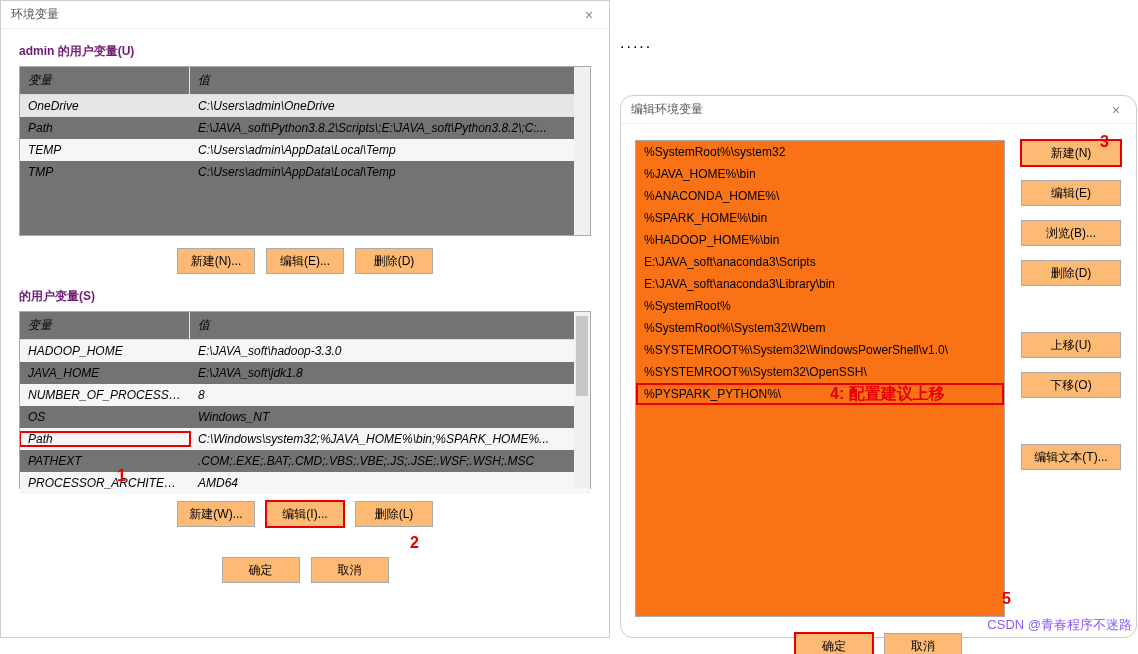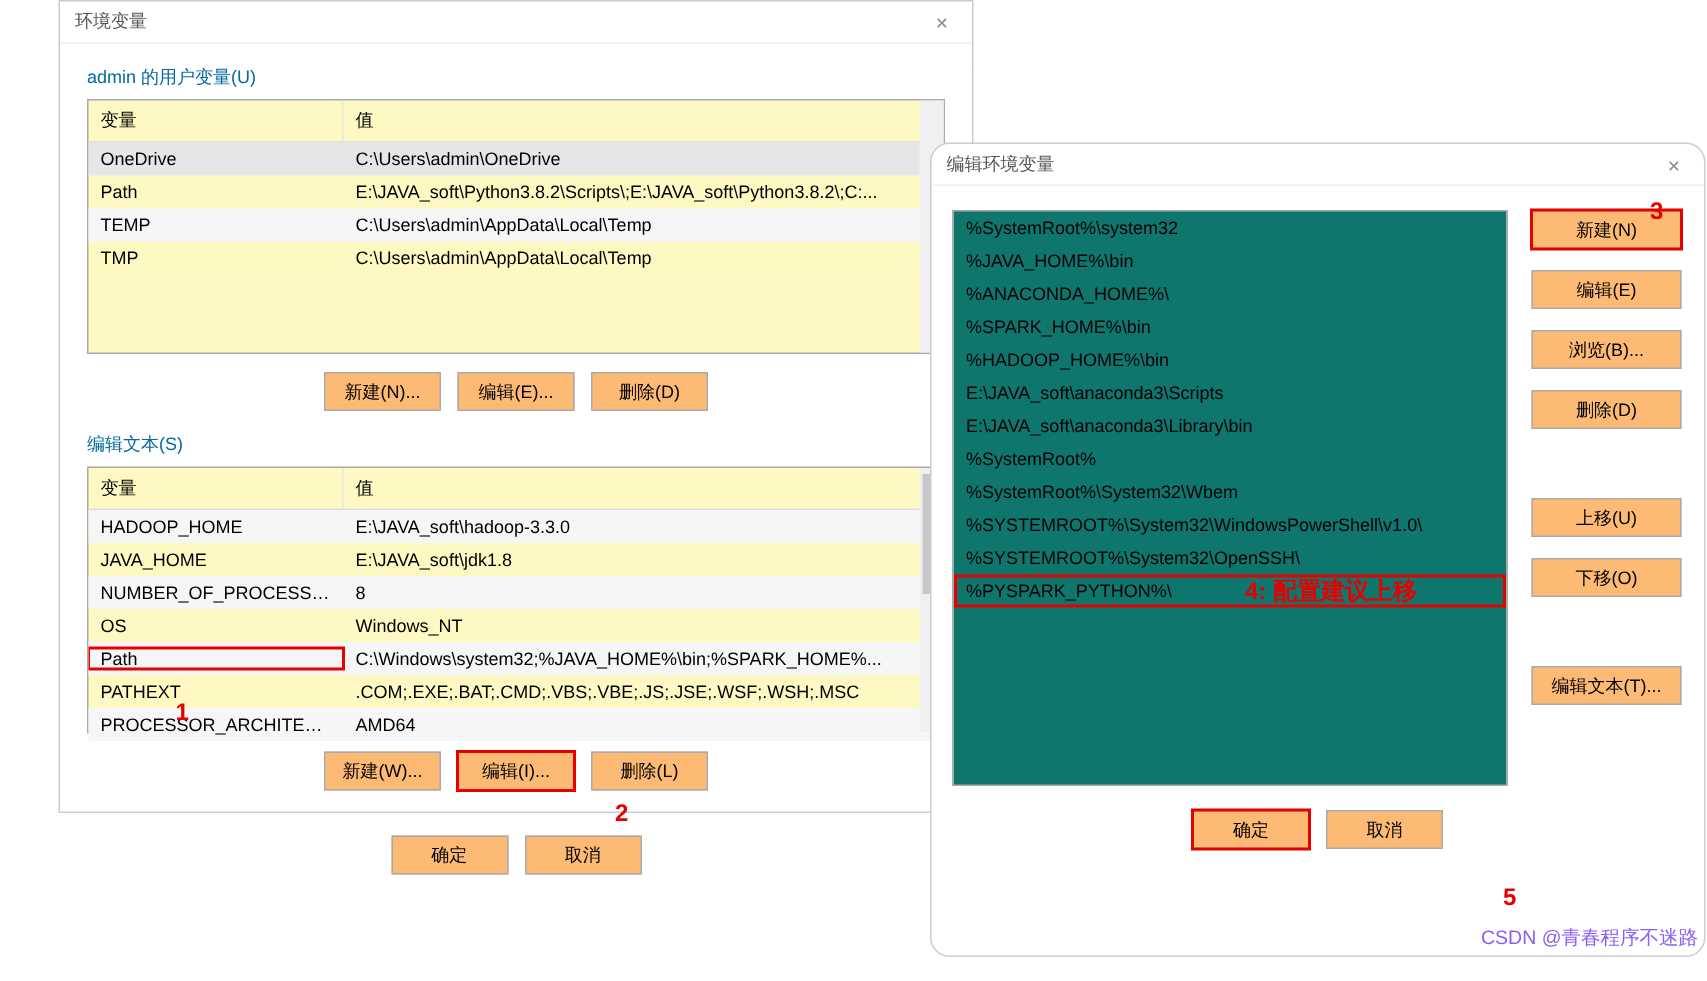--- a/index.html
+++ b/index.html
@@ -30,26 +30,28 @@
   }
   .close-x {
     font-size: 14px;
     color: #888;
     width: 28px;
     text-align: center;
     cursor: pointer;
   }
   .section-label {
     margin: 14px 0 6px 18px;
-    color: #0369a1;
+    color: #701a75;
+    font-weight: bold;
   }
   .list-frame {
     margin: 0 18px;
     border: 1px solid #aaa;
-    background: #fef9c3;
+    background: #737373;
+    font-style: italic;
   }
   .list-header {
     display: flex;
     font-size: 12px;
     color: #000;
     border-bottom: 1px solid #ddd;
   }
   .list-header span {
     padding: 5px 8px;
     border-right: 1px solid #e5e5e5;
@@ -95,38 +97,38 @@
   }
   .dots {
     position: absolute;
     top: 34px;
     left: 620px;
     font-size: 16px;
     letter-spacing: 2px;
     color: #000;
   }
   
-  #dlg1 { top: 0; left: 0; width: 610px; height: 542px; margin-left: 39px; }
+  #dlg1 { top: 0; left: 0; width: 610px; height: 638px; }
   #dlg1 .list-frame.user-vars { height: 170px; position: relative; }
   #dlg1 .list-frame.sys-vars  { height: 178px; position: relative; }
   .scroll-stub {
     position: absolute; right: 0; top: 0; width: 16px; height: 100%;
     background: #f0f0f0;
   }
   .scroll-thumb {
     position: absolute; right: 2px; width: 12px; background: #c7c7c7;
   }
   
   #dlg2 { top: 95px; left: 620px; width: 517px; height: 543px; border-radius: 13px; }
   #dlg2-body { display: flex; padding: 16px 14px 16px 14px; gap: 16px; }
   #path-list {
     border: 1px solid #aaa;
     width: 370px;
-    height: 384px;
-    background: #0f766e;
+    height: 477px;
+    background: #f97316;
     overflow: hidden;
   }
   #path-list .p-row {
     height: 22px; line-height: 22px; padding: 0 8px; font-size: 12px;
     white-space: nowrap; overflow: hidden; text-overflow: ellipsis;
   }
   #path-list .p-row.hl { outline: 2px solid #e60000; outline-offset: -2px; }
   #side-btns { display: flex; flex-direction: column; gap: 14px; width: 100px; }
   #side-btns .spacer { height: 18px; }
   .watermark {
@@ -172,21 +174,21 @@
         </div>
       </div>
     <div class="scroll-stub"></div>
   </div>
   <div class="btn-row">
     <button class="btn">新建(N)...</button>
     <button class="btn">编辑(E)...</button>
     <button class="btn">删除(D)</button>
   </div>
 
-  <div class="section-label">编辑文本(S)</div>
+  <div class="section-label">的用户变量(S)</div>
   <div class="list-frame sys-vars">
     <div class="list-header">
       <span class="col-var">变量</span>
       <span class="col-val">值</span>
     </div>
     <div id="sys-vars-rows">
         <div class="row">
           <span class="col-var ">HADOOP_HOME</span>
           <span class="col-val">E:\JAVA_soft\hadoop-3.3.0</span>
         </div>

